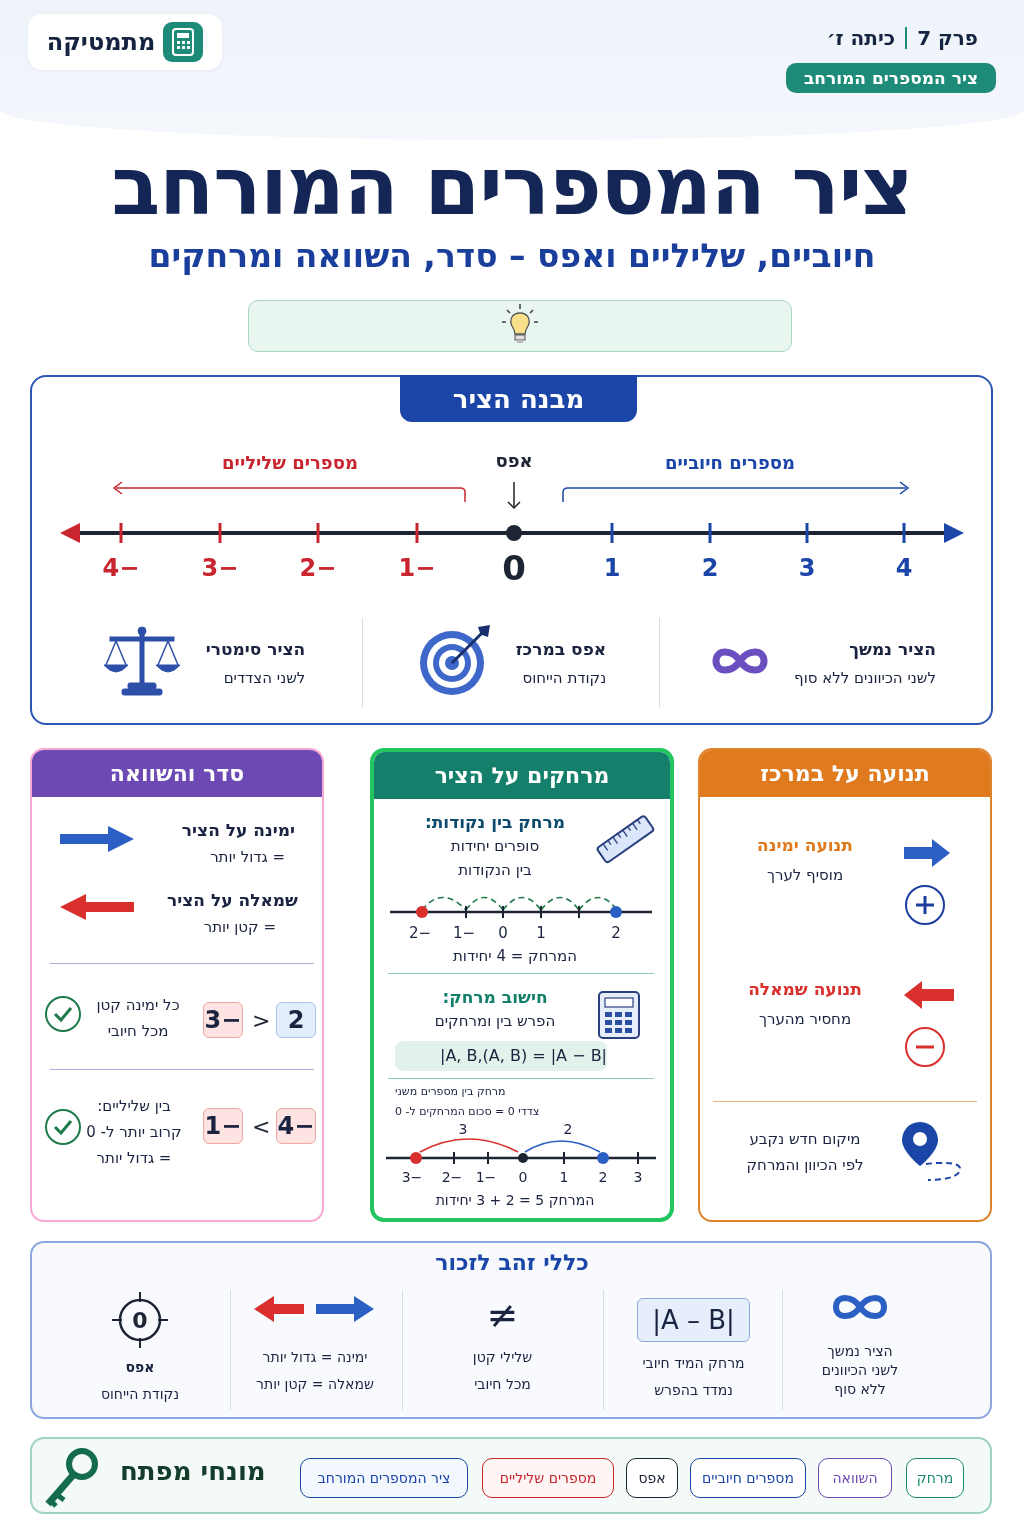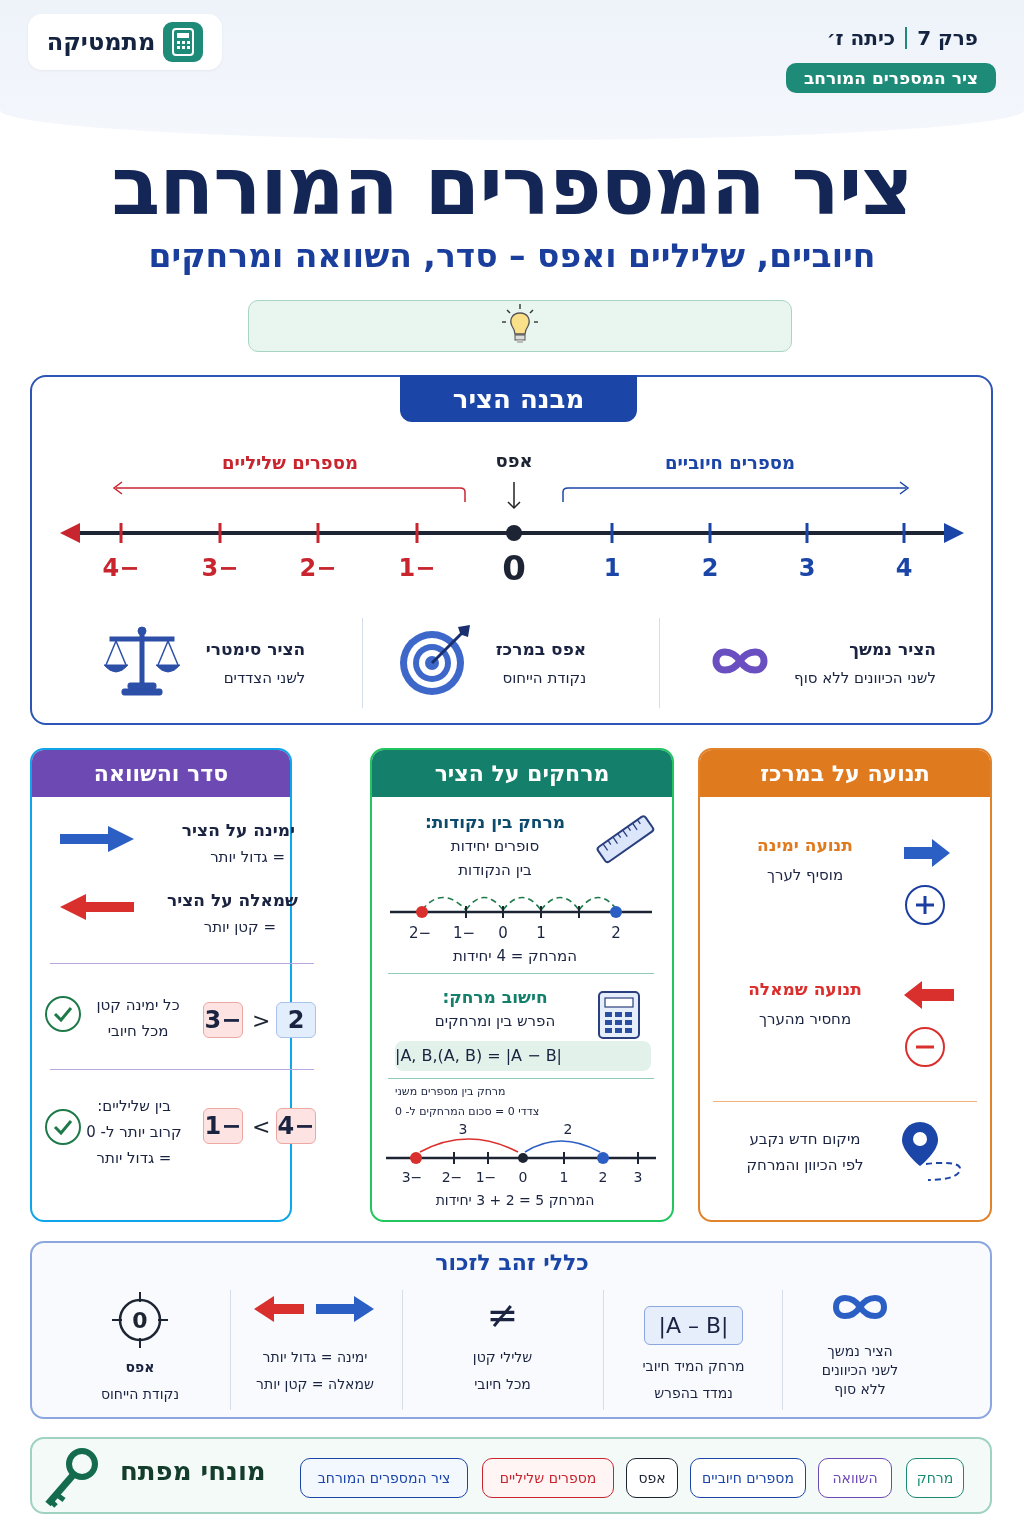--- a/index.html
+++ b/index.html
@@ -80,23 +80,23 @@
   .vsep { top: 618px; width: 1px; height: 90px; background: #d5dde9; }
 
   
   .card {
     top: 748px; height: 474px; border-radius: 14px; background: #fff; overflow: hidden;
   }
   .card-head {
     height: 47px; color: #fff; font-size: 22px; font-weight: 700;
     display: flex; align-items: center; justify-content: center;
   }
-  .card-order { left: 30px; width: 262px; border: 2px solid #0ea5e9; }
+  .card-order { left: 30px; width: 294px; border: 2px solid #f9a8d4; }
   .card-order .card-head { background: #6d49b4; }
-  .card-dist { left: 370px; width: 304px; border: 2px solid #22c55e; }
+  .card-dist { left: 370px; width: 304px; border: 4px solid #22c55e; }
   .card-dist .card-head { background: #14806b; }
   .card-move { left: 698px; width: 294px; border: 2px solid #e1822d; }
   .card-move .card-head { background: #e07a1f; }
 
   .txt-b { font-weight: 700; font-size: 17px; color: #1a2340; }
   .txt-r { font-size: 15px; color: #1a2340; }
 
   .numbox {
     position: absolute; width: 40px; height: 36px; border-radius: 6px;
     display: flex; align-items: center; justify-content: center;
@@ -225,21 +225,21 @@
     <div class="t1">הציר נמשך</div>
     <div class="t2">לשני הכיוונים ללא סוף</div>
   </div>
   <span>
     <svg width="64" height="34" viewBox="0 0 64 34">
         <path d="M32 17 C24 5 8 5 8 17 C8 29 24 29 32 17 C40 5 56 5 56 17 C56 29 40 29 32 17Z" fill="none" stroke="#6a4fc0" stroke-width="7"></path>
       </svg>
   </span>
 </div>
 <div class="abs vsep" style="left:659px"></div>
-<div class="abs feat" style="left:345px;width:294px">
+<div class="abs feat" style="left:365px;width:294px">
   <div class="ft">
     <div class="t1">אפס במרכז</div>
     <div class="t2">נקודת הייחוס</div>
   </div>
   <span>
     <svg width="76" height="76" viewBox="0 0 76 76">
         <circle cx="34" cy="40" r="32" fill="#3d67c9"></circle>
         <circle cx="34" cy="40" r="25" fill="#fff"></circle>
         <circle cx="34" cy="40" r="19" fill="#3d67c9"></circle>
         <circle cx="34" cy="40" r="13" fill="#fff"></circle>
@@ -385,21 +385,21 @@
       <rect x="18" y="22" width="7" height="5"></rect>
       <rect x="28" y="22" width="7" height="5"></rect>
       <rect x="8" y="30" width="7" height="5"></rect>
       <rect x="18" y="30" width="7" height="5"></rect>
       <rect x="28" y="30" width="7" height="5"></rect>
       <rect x="8" y="38" width="7" height="5"></rect>
       <rect x="18" y="38" width="7" height="5"></rect>
       <rect x="28" y="38" width="7" height="5"></rect>
     </g>
   </svg>
-<div class="abs" style="left:395px;top:1041px;width:256px;height:30px;background:#e2f2ea;border-radius:8px;text-align:left;line-height:30px;font-size:16px;color:#1a2340;direction:ltr">|A, B,(A, B) = |A − B|</div>
+<div class="abs" style="left:395px;top:1041px;width:212px;height:30px;background:#e2f2ea;border-radius:8px;text-align:right;line-height:30px;font-size:16px;color:#1a2340;direction:ltr">|A, B,(A, B) = |A − B|</div>
 <div class="abs" style="left:388px;top:1078px;width:266px;height:1px;background:#8fcbb8"></div>
 <div class="abs" style="left:395px;top:1082px;width:240px;text-align:left;font-size:11px;line-height:20px;color:#1a2340">
   <div>מרחק בין מספרים משני</div>
     <div>צדדי 0 = סכום המרחקים ל- 0</div>
 </div>
 <svg class="abs" style="left:380px;top:1120px" width="290" height="70">
   <text x="83" y="14" font-family="DejaVu Sans, sans-serif" font-size="14" fill="#1a2340" text-anchor="middle">3</text>
   <text x="188" y="14" font-family="DejaVu Sans, sans-serif" font-size="14" fill="#1a2340" text-anchor="middle">2</text>
   <path d="M40 32 Q88 6 138 32" fill="none" stroke="#d9302e" stroke-width="1.6"></path>
   <path d="M145 32 Q180 10 220 32" fill="none" stroke="#2c5fc4" stroke-width="1.6"></path>
@@ -473,21 +473,21 @@
       <path d="M32 17 C24 5 8 5 8 17 C8 29 24 29 32 17 C40 5 56 5 56 17 C56 29 40 29 32 17Z" fill="none" stroke="#2c5fc4" stroke-width="6"></path>
     </svg>
   <div class="rt" style="line-height:19px;margin-top:14px">
       <div>הציר נמשך</div>
       <div>לשני הכיוונים</div>
       <div>ללא סוף</div>
     </div>
 </div>
 <div class="abs" style="left:782px;top:1290px;width:1px;height:120px;background:#d5dde9"></div>
 <div class="abs rule" style="left:606px;width:175px">
-  <div style="display:inline-block;margin-top:16px;padding:6px 14px;background:#e6eefc;border:1.5px solid #8ca7df;border-radius:6px;font-size:22px;color:#1a2340;direction:ltr">|A – B|</div>
+  <div style="display:inline-block;margin-top:8px;padding:6px 14px;background:#e6eefc;border:1.5px solid #8ca7df;border-radius:6px;font-size:26px;color:#1a2340;direction:ltr">|A – B|</div>
   <div class="rt" style="margin-top:8px">
       <div>מרחק המיד חיובי</div>
       <div>נמדד בהפרש</div>
     </div>
 </div>
 <div class="abs" style="left:603px;top:1290px;width:1px;height:120px;background:#d5dde9"></div>
 <div class="abs rule" style="left:405px;width:195px">
   <div style="font-size:38px;color:#1a2340;height:50px;line-height:50px">≠</div>
   <div class="rt" style="margin-top:4px">
       <div>שלילי קטן</div>

